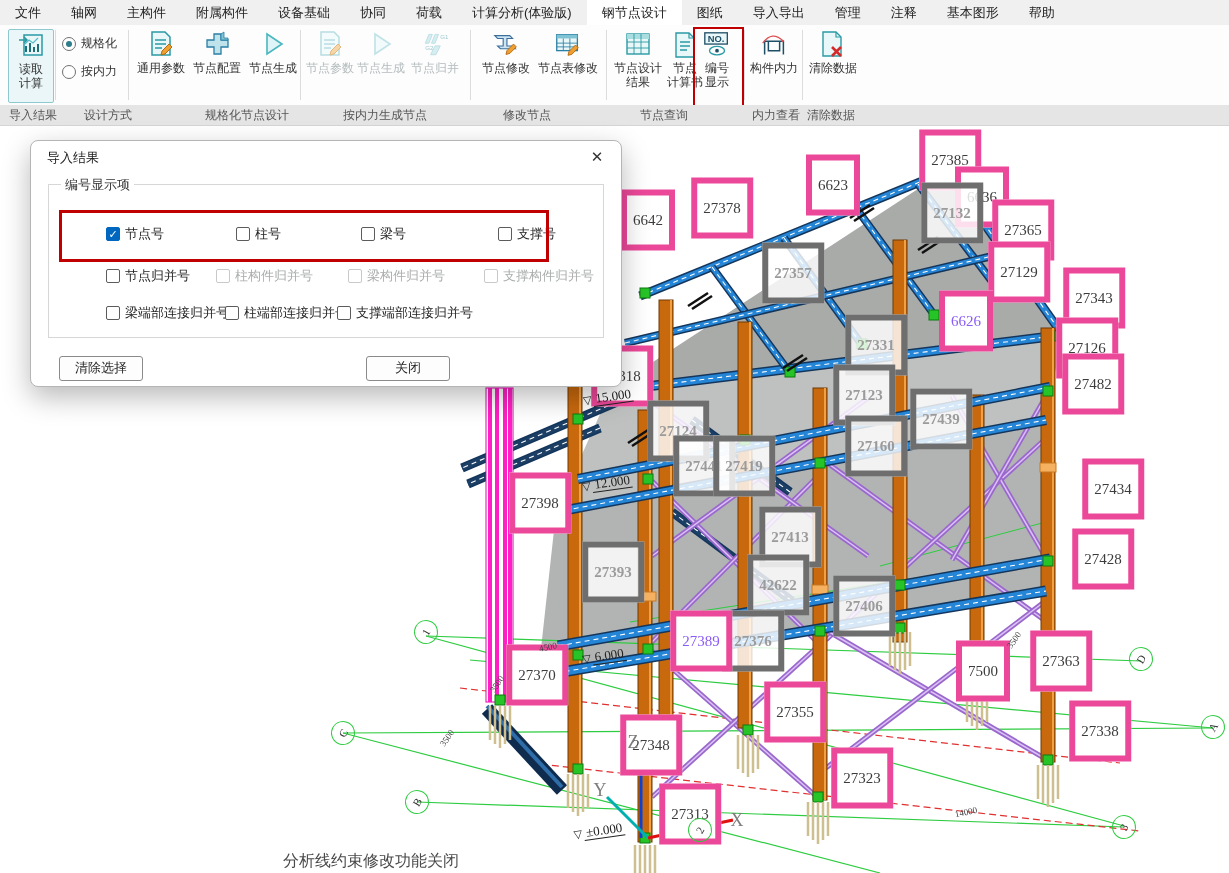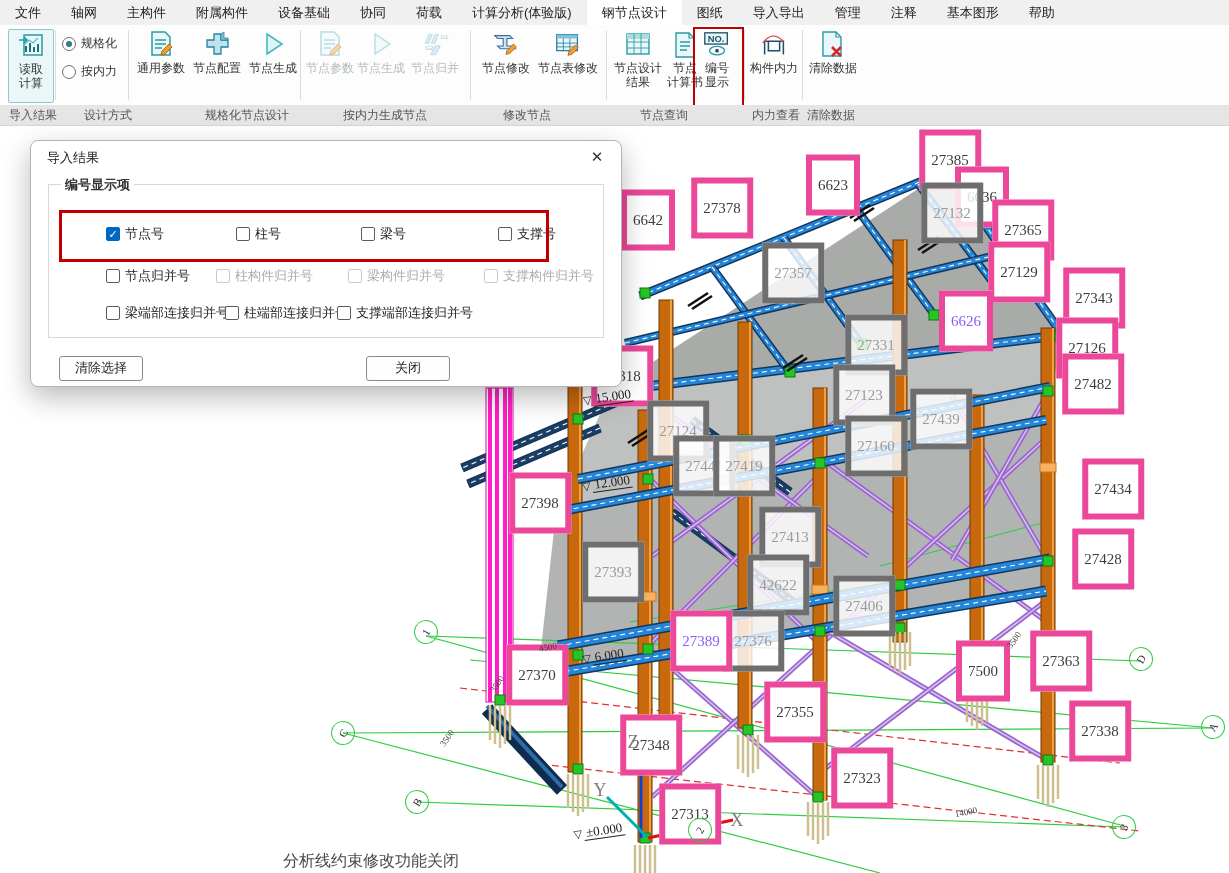--- a/index.html
+++ b/index.html
@@ -18,34 +18,34 @@
   .rbtn.sel{border:1px solid #8ec9cf;background:#eaf6f7;border-radius:2px;}
   .rbtn.dis{color:#b4bcbe;}
   .radio-row{position:absolute;display:flex;align-items:center;font-size:12px;color:#333;}
   .rdot{width:12px;height:12px;border:1px solid #707070;border-radius:50%;margin-right:5px;background:#fff;position:relative;}
   .rdot.on::after{content:"";position:absolute;left:3px;top:3px;width:6px;height:6px;border-radius:50%;background:#2d7d8a;}
   #ribbon-red-box{position:absolute;left:693px;top:2px;width:47px;height:78px;border:2px solid #c00000;z-index:5;}
   
   #dialog{position:absolute;left:30px;top:140px;width:590px;height:245px;background:#fff;border:1px solid #b5b5b5;border-radius:8px;box-shadow:0 10px 28px rgba(0,0,0,.28);z-index:10;}
   #dlg-title{position:absolute;left:16px;top:8px;font-size:13px;color:#1a1a1a;}
   #dlg-close{position:absolute;right:14px;top:6px;font-size:15px;color:#333;width:20px;height:20px;text-align:center;line-height:20px;}
-  #dlg-group{position:absolute;left:17px;top:43px;width:554px;height:152px;border:1px solid #d7d7d7;font-weight:bold;}
+  #dlg-group{position:absolute;left:17px;top:43px;width:554px;height:152px;border:1px solid #d7d7d7;}
   #dlg-group-label{position:absolute;left:12px;top:-9px;background:#fff;padding:0 4px;font-size:13px;color:#333;}
   #dlg-red-box{position:absolute;left:28px;top:69px;width:484px;height:46px;border:3px solid #c00000;z-index:2;}
   .cb{position:absolute;display:flex;align-items:center;font-size:13px;color:#1f1f1f;white-space:nowrap;}
   .cb .box{width:14px;height:14px;border:1px solid #5c5c5c;background:#fff;margin-right:5px;border-radius:2px;box-sizing:border-box;}
   .cb.checked .box{background:#0067c0;border-color:#0067c0;color:#fff;font-size:11px;line-height:13px;text-align:center;}
   .cb.dis{color:#aaadad;}
   .cb.dis .box{border-color:#c9c9c9;}
   .dlg-btn{position:absolute;height:23px;background:#fdfdfd;border:1px solid #8a8a8a;border-radius:3px;font-size:13px;color:#1f1f1f;text-align:center;line-height:21px;}
   
   #canvas{position:absolute;left:0;top:0;width:1229px;height:873px;z-index:1;}
   #model-svg{position:absolute;left:0;top:0;}
   .nlabel{position:absolute;transform:translate(-50%,-50%);background:#fff;border:6px solid #ec4899;padding:16px 6px;font-family:"Liberation Serif",serif;font-size:15px;color:#3c3c3c;white-space:nowrap;z-index:2;}
-  .nlabel.bg{color:#9b9b9b;border-color:#6e6e6e;background:rgba(255,255,255,.82);}
+  .nlabel.bg{color:#9b9b9b;border-color:#6e6e6e;background:rgba(255,255,255,.82);font-weight:bold;}
   .nlabel.orange{color:#8b5cf6;}
   .bubble{position:absolute;width:22px;height:22px;border:1px solid #2ecc40;border-radius:50%;transform:translate(-50%,-50%) rotate(-60deg);display:flex;align-items:center;justify-content:center;font-size:11px;color:#333;font-family:"Liberation Serif",serif;z-index:2;}
   .dim{position:absolute;font-size:9px;color:#444;font-family:"Liberation Serif",serif;white-space:nowrap;z-index:2;}
   .elev{position:absolute;transform:translate(-50%,-50%) rotate(-8deg);font-family:"Liberation Serif",serif;font-size:13px;color:#222;white-space:nowrap;z-index:2;}
   .elev .tri{font-size:11px;margin-right:2px;}
   .elev .val{border-bottom:1px solid #222;padding:0 2px;}
   .axisletter{position:absolute;transform:translate(-50%,-50%);font-family:"Liberation Serif",serif;font-size:18px;color:#7d7d7d;z-index:2;}
   #status-text{position:absolute;left:283px;top:851px;font-size:16px;color:#4a4a4a;z-index:2;}
   svg text{font-family:"Liberation Sans",sans-serif;}
 </style>

